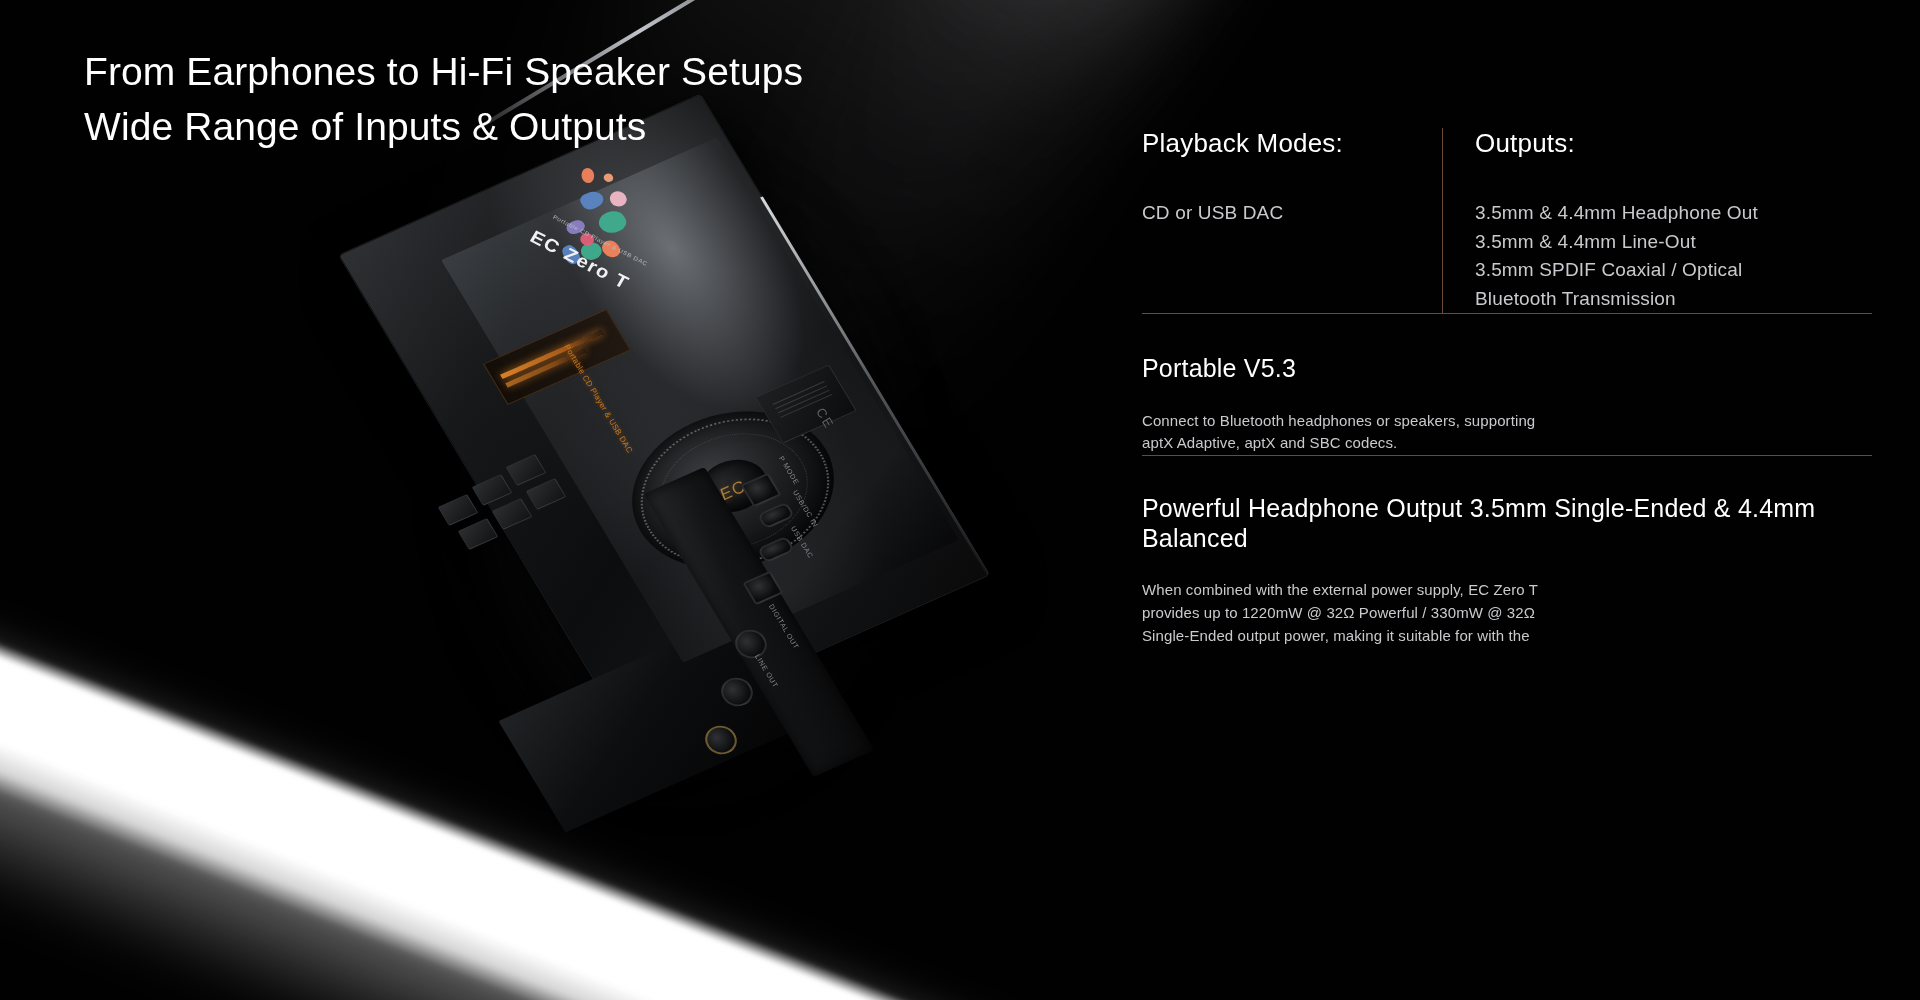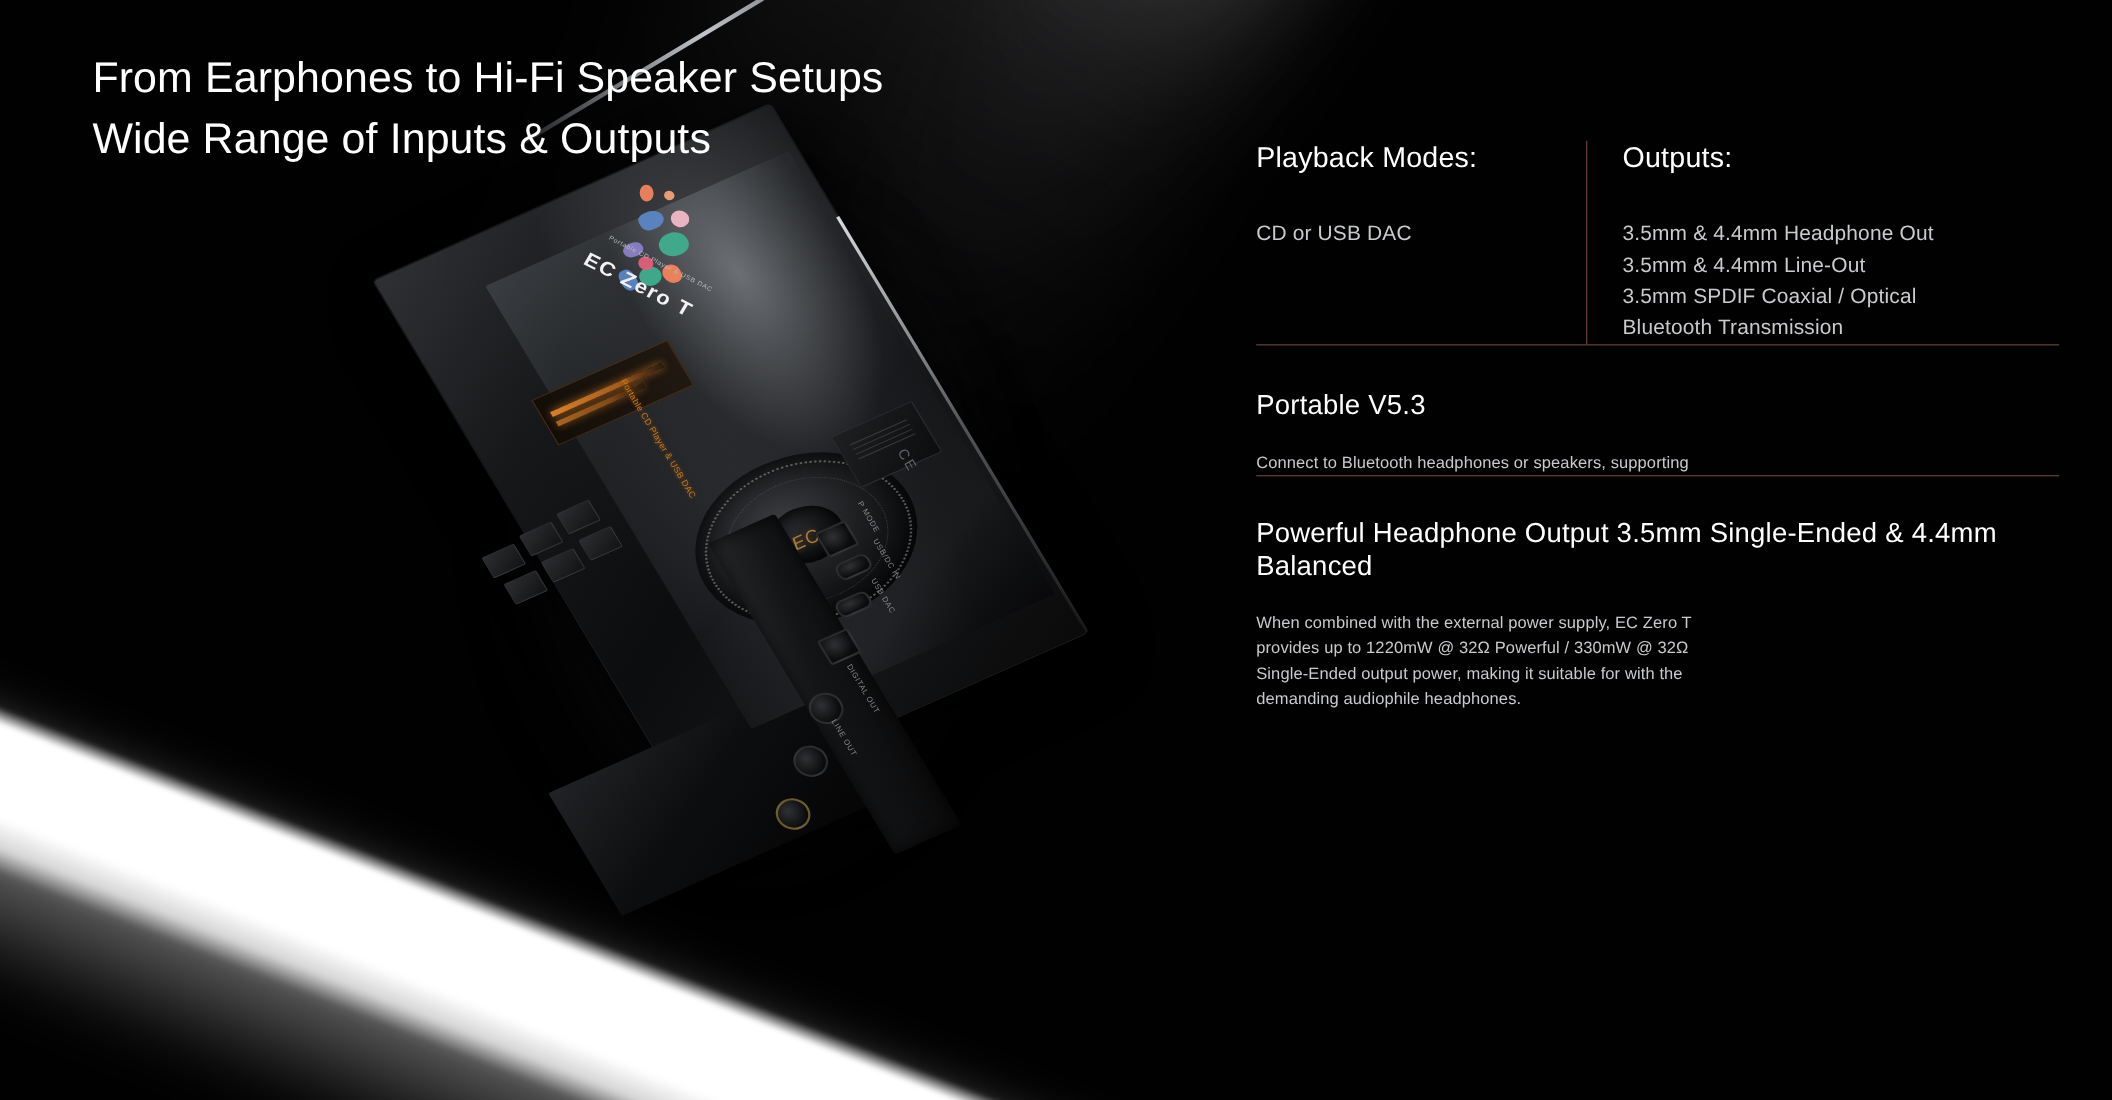--- a/index.html
+++ b/index.html
@@ -640,32 +640,32 @@
         </div>
       </div>
     </div>
 
     <hr class="rule rule-1">
 
     <div class="section">
       <div class="section-title s1-title">Portable V5.3</div>
       <div class="section-body">
         <span class="bl">Connect to Bluetooth headphones or speakers, supporting</span>
+        <span class="bl">aptX Adaptive, aptX and SBC codecs.</span>
       </div>
     </div>
 
     <hr class="rule rule-2">
 
     <div class="section">
       <div class="section-title s2-title">
         <span class="bl">Powerful Headphone Output</span>
         <span class="bl">3.5mm Single-Ended &amp; 4.4mm Balanced</span>
       </div>
       <div class="section-body">
         <span class="bl">When combined with the external power supply, EC Zero T</span>
         <span class="bl">provides up to 1220mW @ 32Ω Powerful / 330mW @ 32Ω</span>
         <span class="bl">Single-Ended output power, making it suitable for with the</span>
-        <span class="bl">demanding audiophile headphones.</span>
       </div>
     </div>
 
   </div>
 </div>
 
 </body></html>

